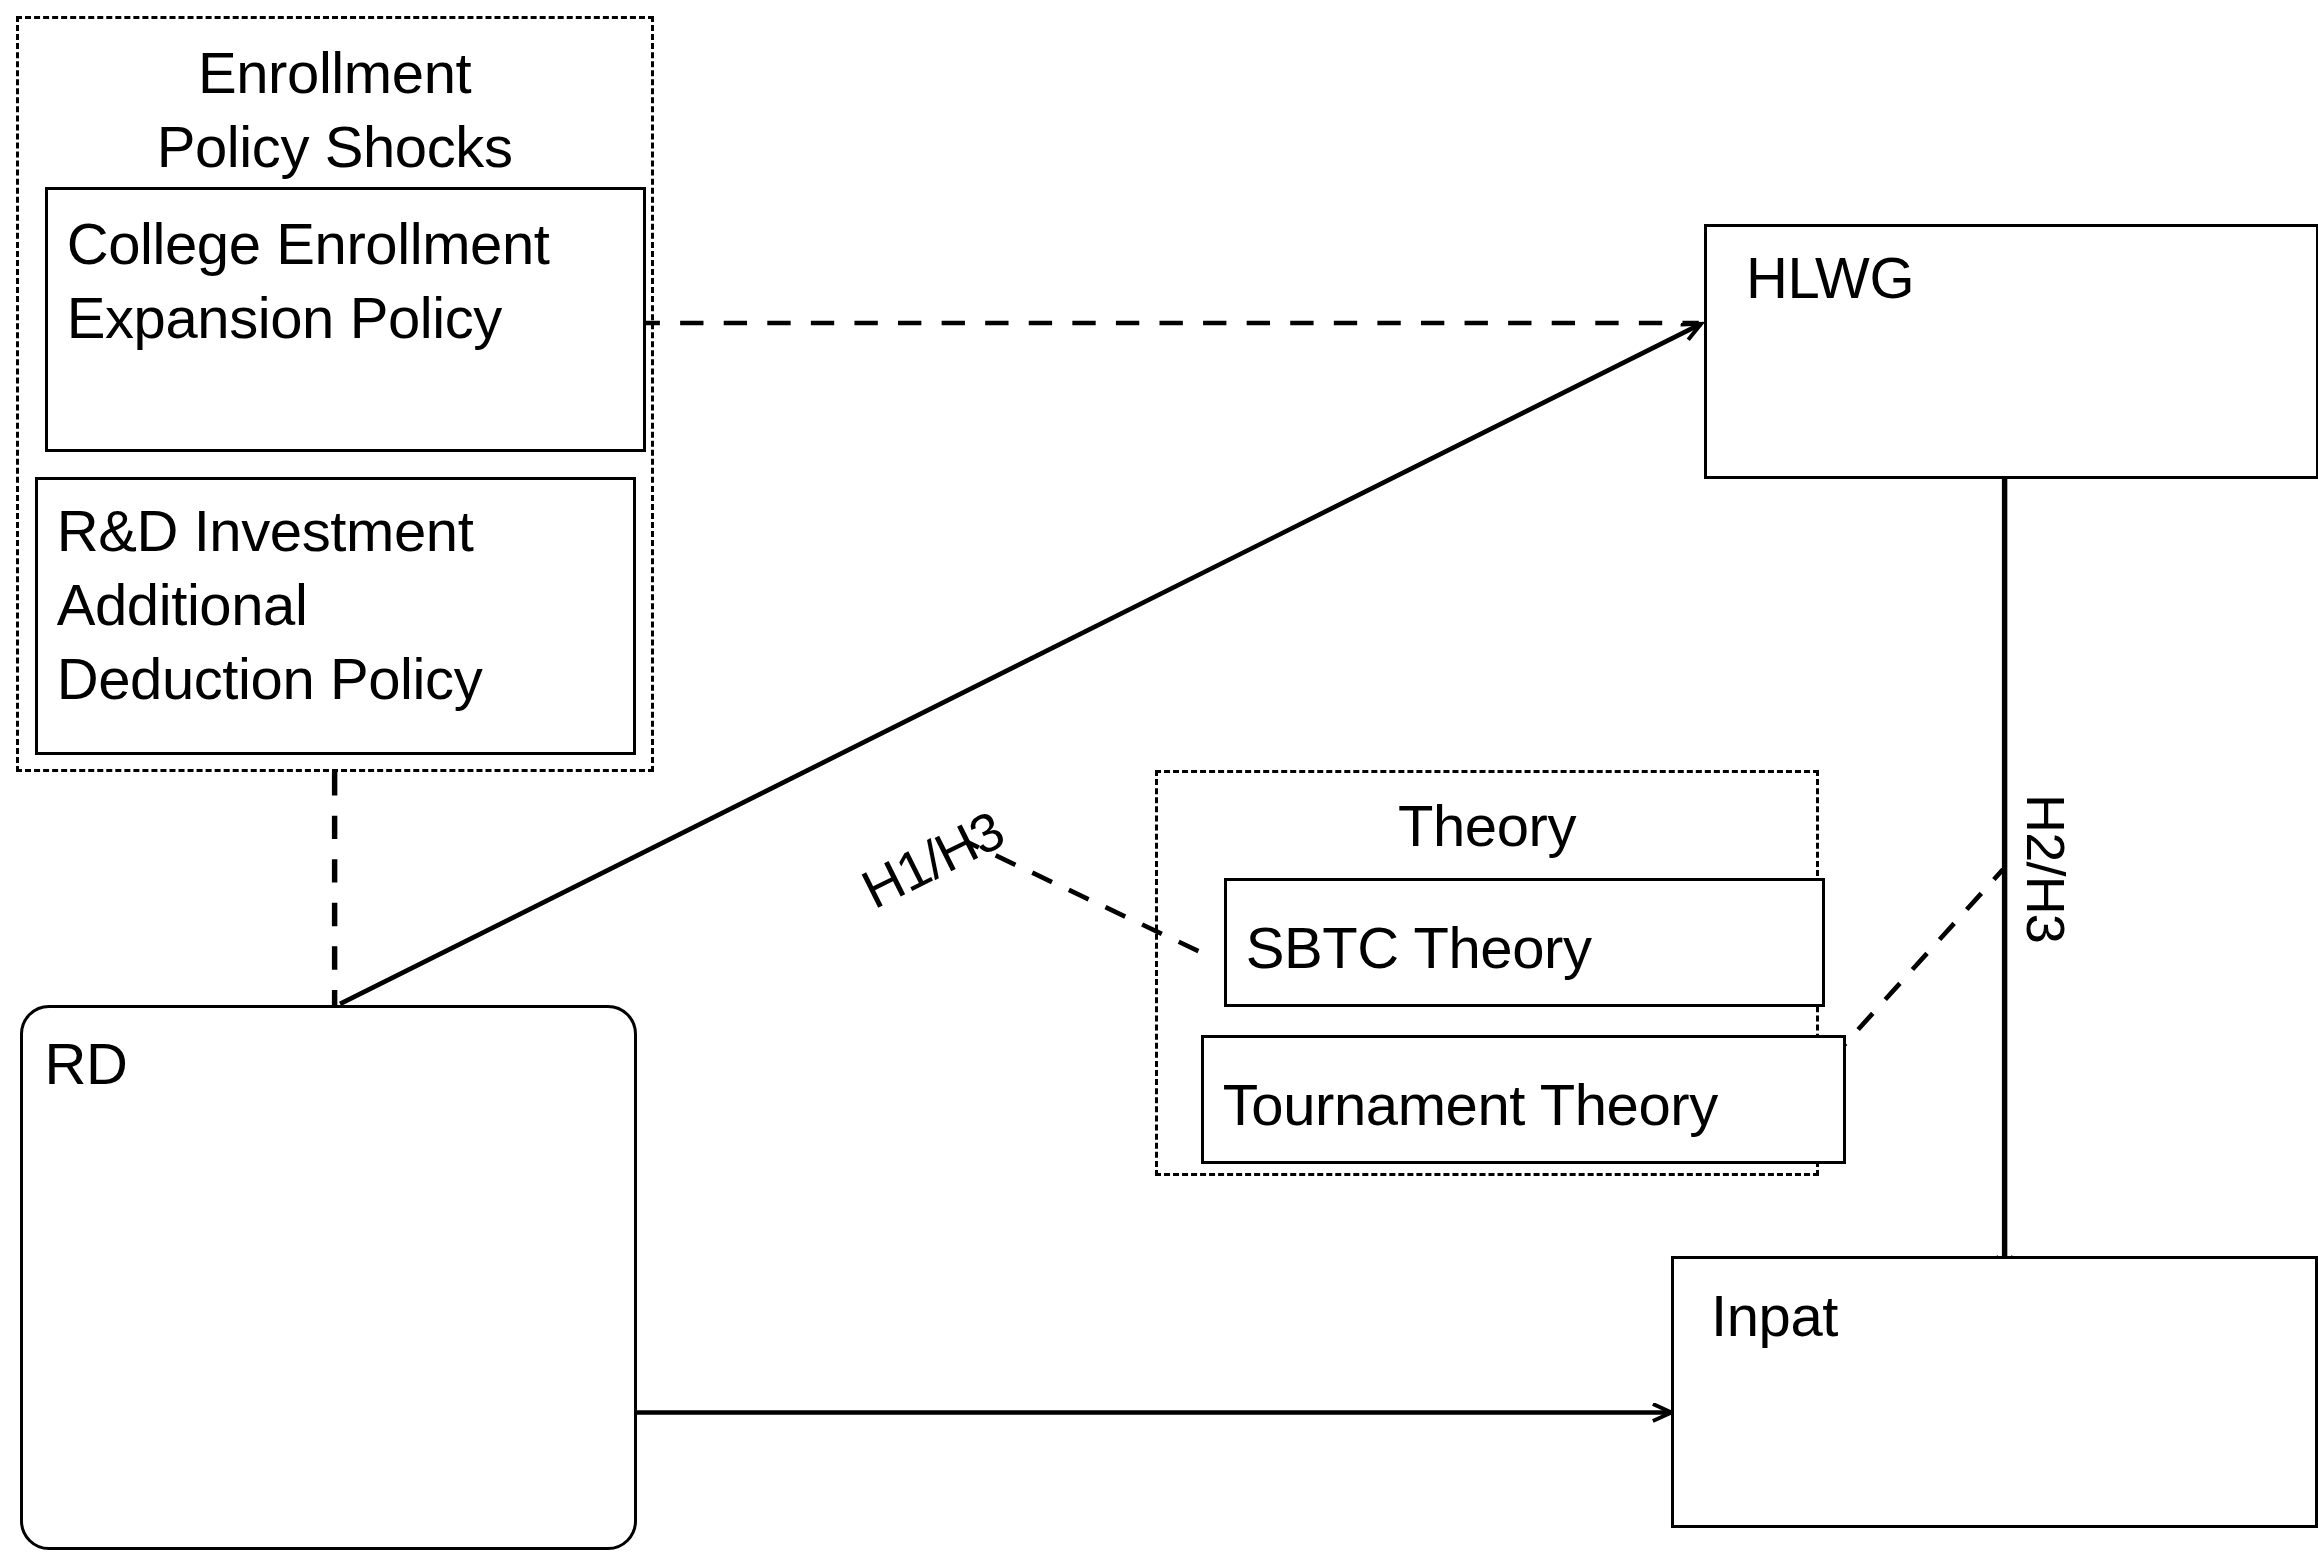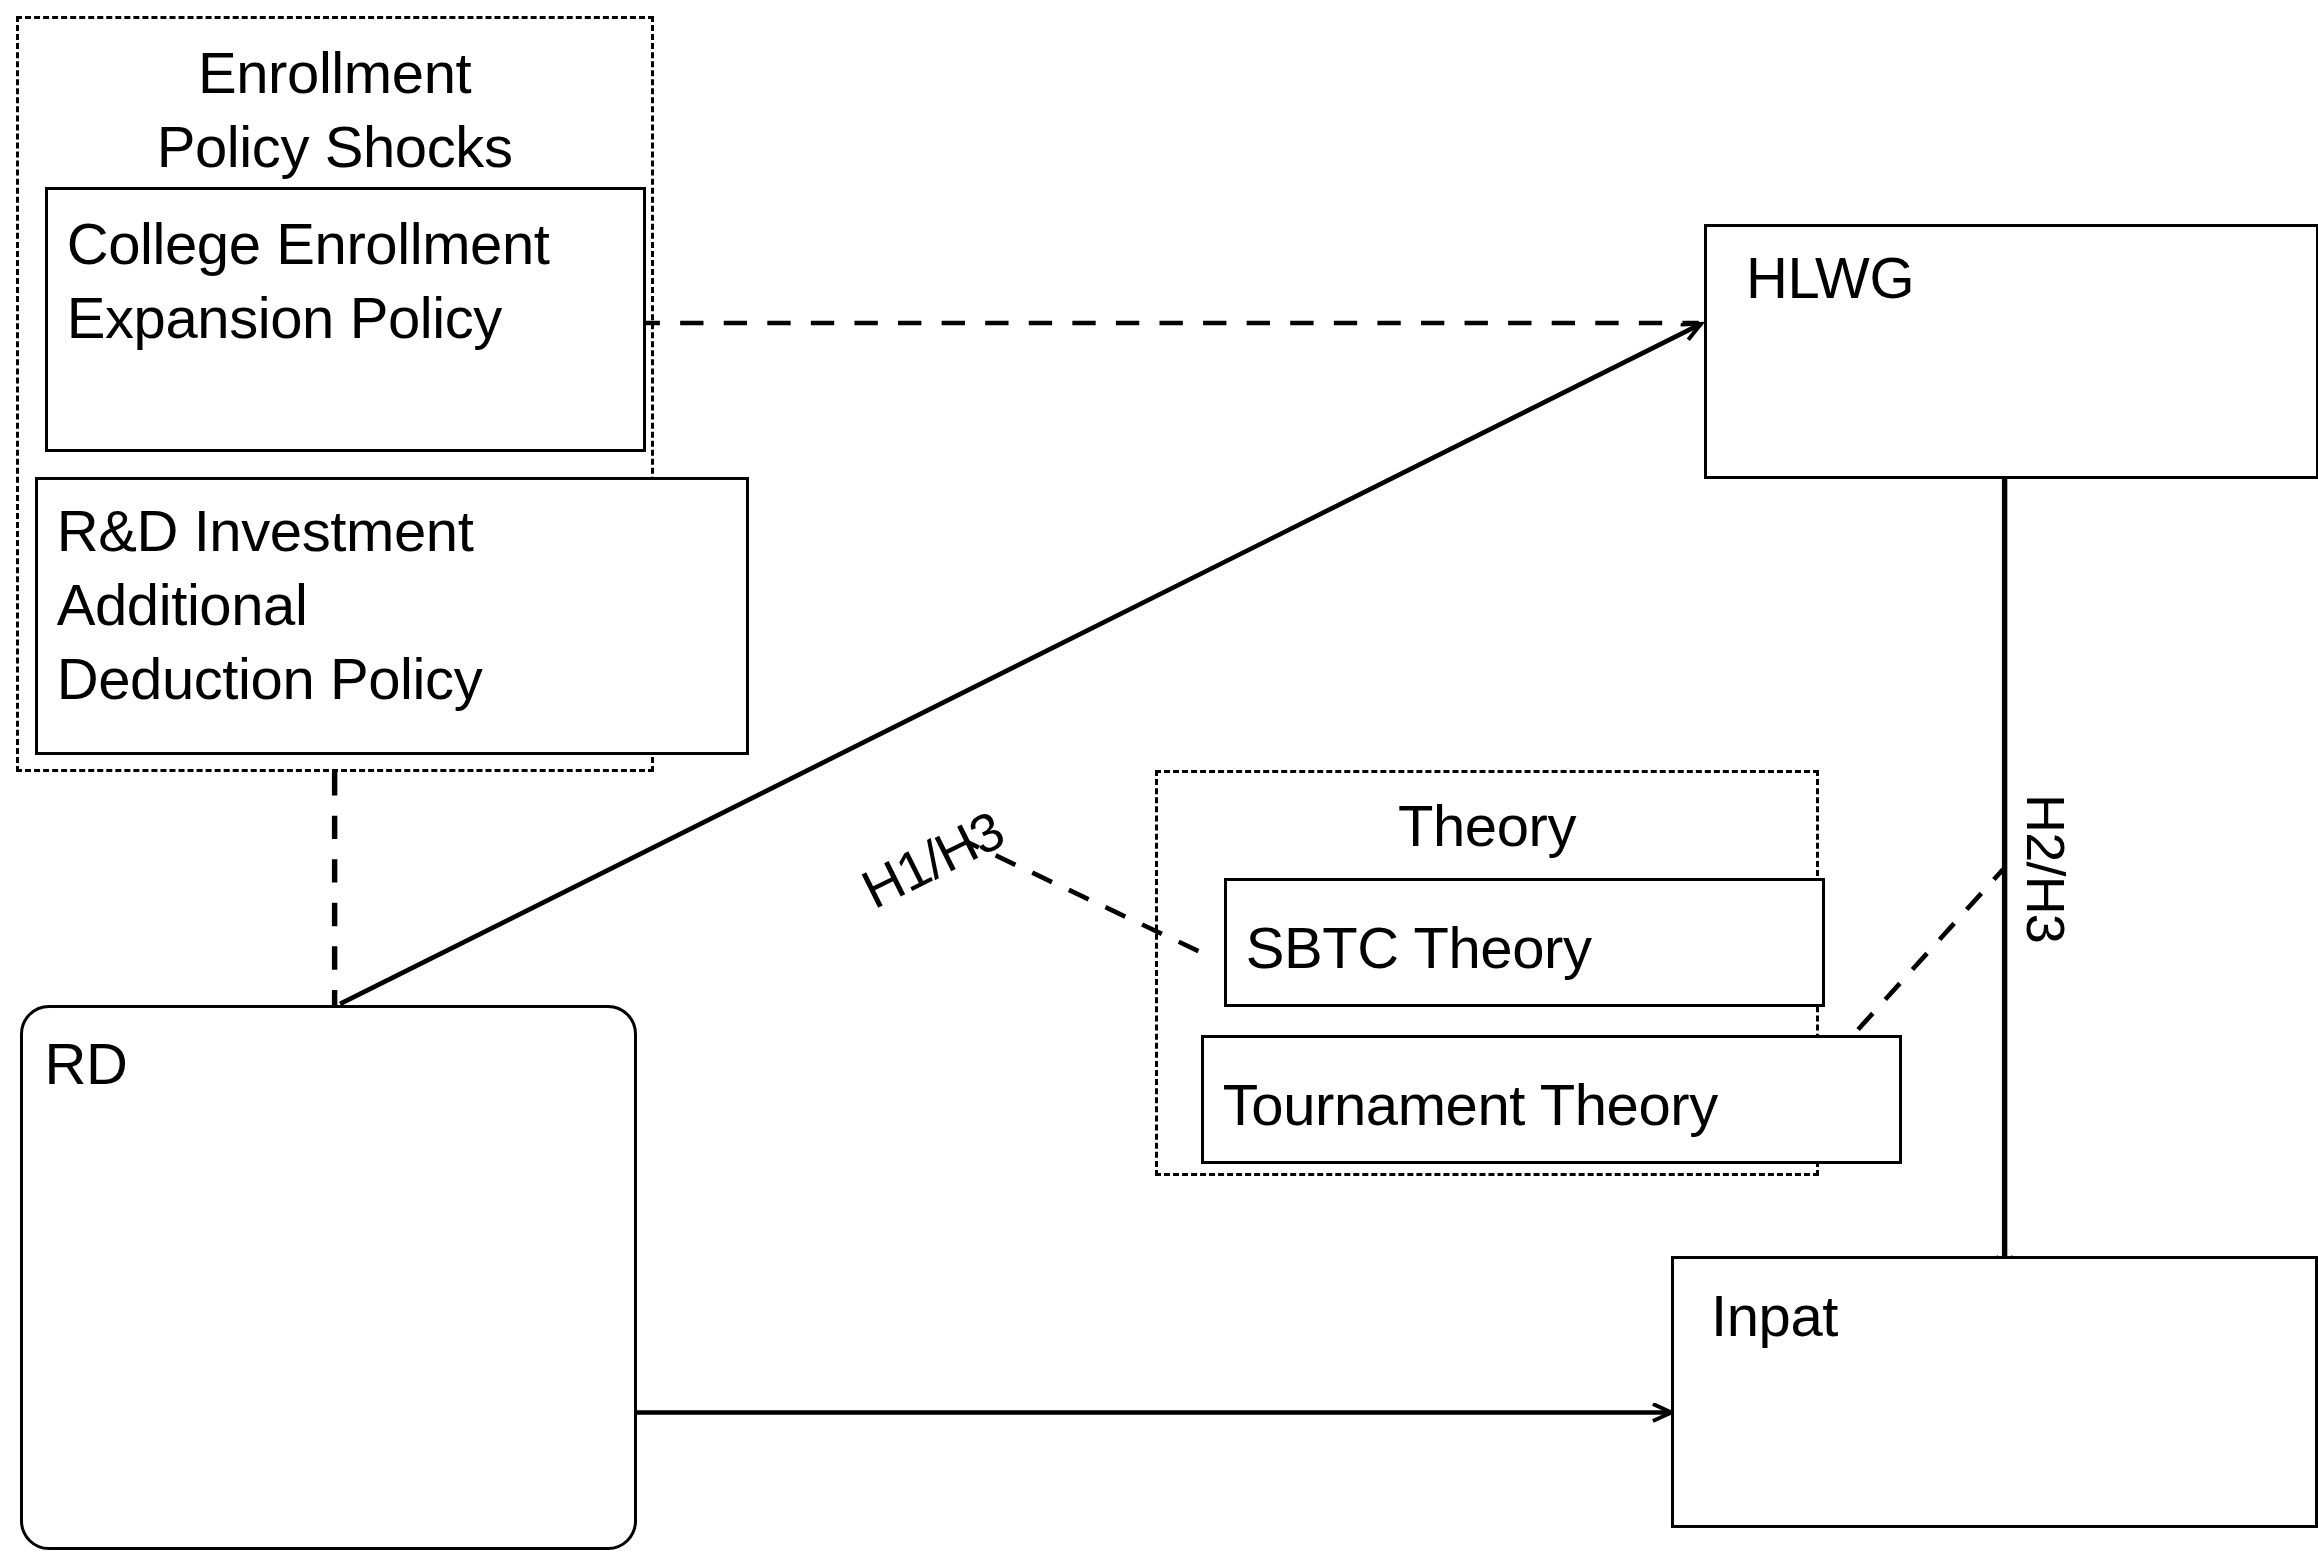--- a/index.html
+++ b/index.html
@@ -97,41 +97,41 @@
     </div>
   </div>
 
   <div class="node" style="left:35px; top:187px; width:601px; height:265px;margin-left:10px;">
     <div class="node-label" style="left:18.7px; top:17px;">
       <span>College Enrollment</span><br>
       <span>Expansion Policy</span>
     </div>
   </div>
 
-  <div class="node" style="left:35px; top:477px; width:714px; height:278px;">
+  <div class="node" style="left:35px; top:477px; width:601px; height:278px;">
     <div class="node-label" style="left:18.7px; top:14px;">
       <span>R&amp;D Investment</span><br>
       <span>Additional</span><br>
       <span>Deduction Policy</span>
     </div>
   </div>
 
   <div class="node" style="left:1704px; top:188px; width:615px; height:255px;margin-top:36px;">
     <div class="node-label" style="left:39px; top:14px;">HLWG</div>
   </div>
 
   <div class="group" style="left:1155px; top:770px; width:664px; height:406px;">
     <div class="group-title" style="top:15.6px;">Theory</div>
   </div>
 
   <div class="node" style="left:1224px; top:878px; width:601px; height:129px;">
     <div class="node-label" style="left:18.7px; top:30px;">SBTC Theory</div>
   </div>
 
-  <div class="node" style="left:1201px; top:1035px; width:701px; height:129px;">
+  <div class="node" style="left:1201px; top:1035px; width:645px; height:129px;">
     <div class="node-label" style="left:18.7px; top:30px;">Tournament Theory</div>
   </div>
 
   <div class="node" style="left:19.5px; top:1005px; width:617px; height:545px;border-radius:29px;">
     <div class="node-label" style="left:22px; top:18.7px;">RD</div>
   </div>
 
   <div class="node" style="left:1671px; top:1256px; width:647px; height:272px;">
     <div class="node-label" style="left:37px; top:20px;">Inpat</div>
   </div>

